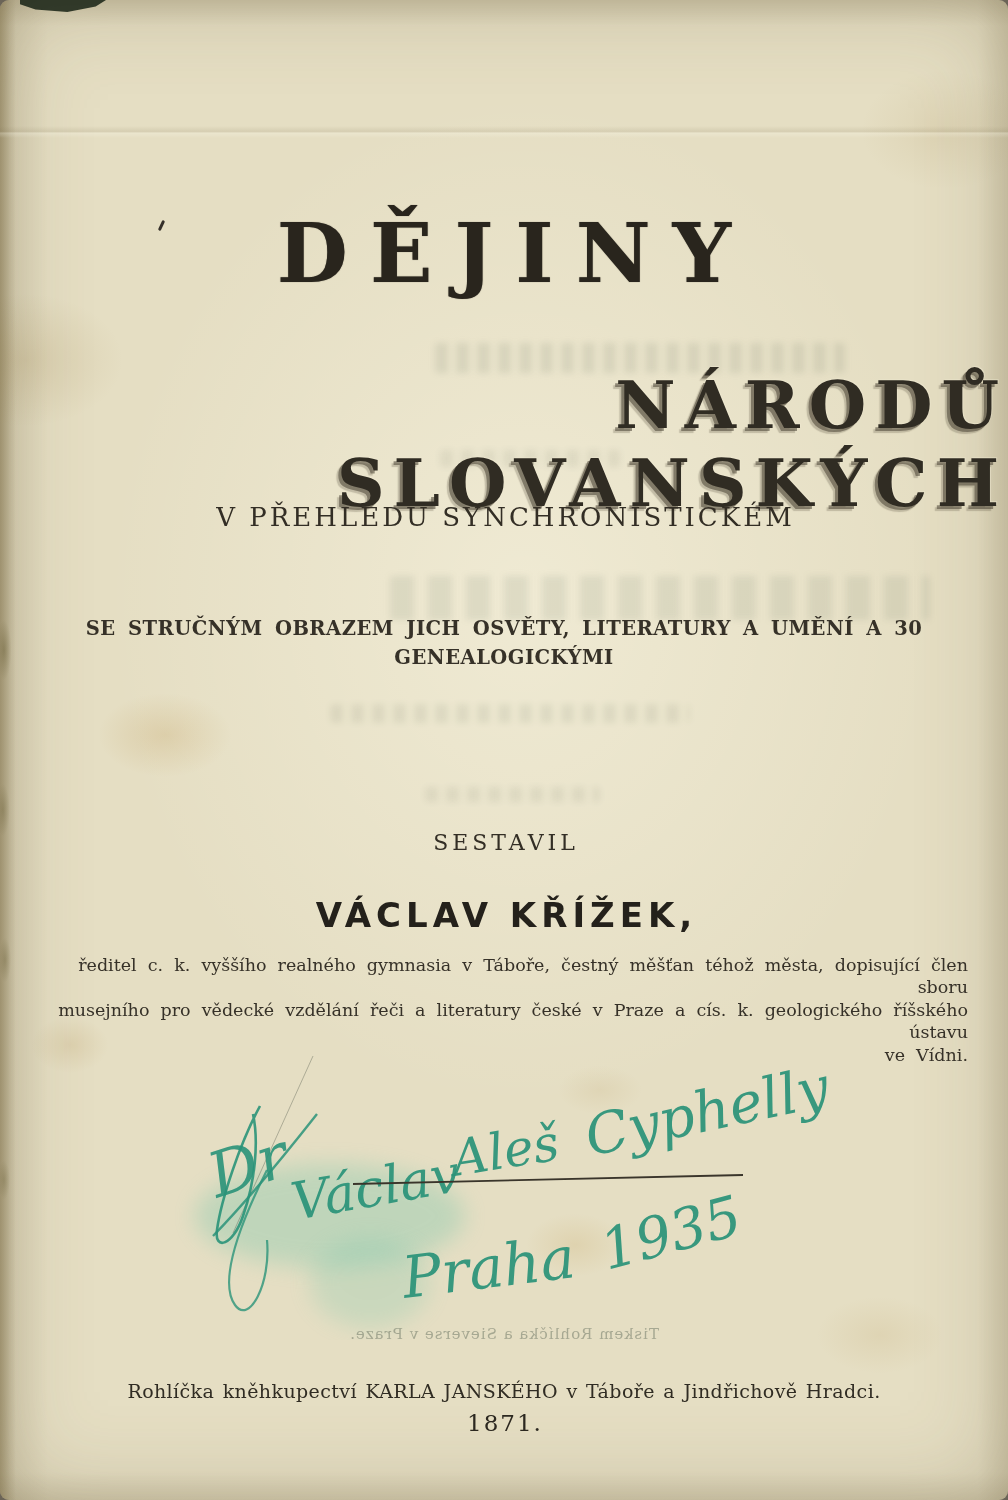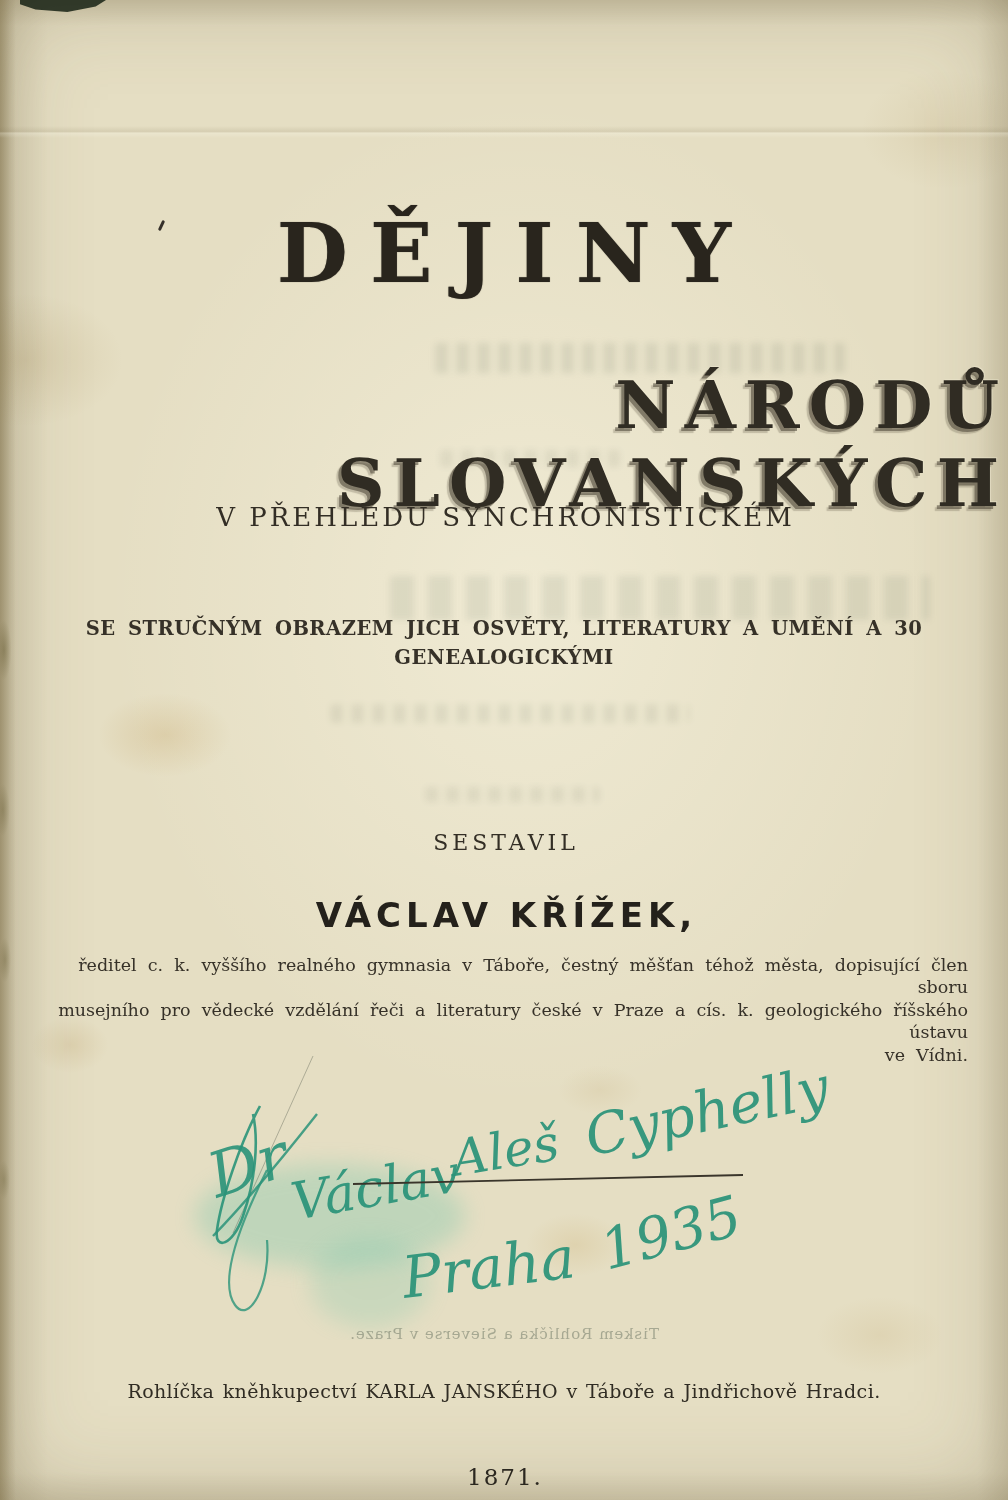--- a/index.html
+++ b/index.html
@@ -18,20 +18,21 @@
       radial-gradient(ellipse 120px 85px at 945px 130px,  rgba(160,130,70,0.12), transparent 70%),
       radial-gradient(ellipse 140px 95px at 25px 360px,   rgba(150,120,60,0.16), transparent 70%),
       radial-gradient(ellipse 90px 55px  at 880px 1335px, rgba(175,140,70,0.12), transparent 70%),
       radial-gradient(ellipse 60px 35px  at 600px 1090px, rgba(170,135,65,0.10), transparent 70%),
       linear-gradient(to right, rgba(118,104,68,0.30) 0px, rgba(118,104,68,0.10) 16px, transparent 48px),
       linear-gradient(to left,  rgba(118,104,68,0.16) 0px, transparent 30px),
       linear-gradient(to bottom,rgba(118,104,68,0.20) 0px, transparent 26px),
       linear-gradient(to top,   rgba(118,104,68,0.16) 0px, transparent 28px);
     box-shadow: inset 0 0 90px rgba(105,92,58,0.30);
     color:#2e2a22;
+    border-radius:9px;
   }
   
   .edge-left{
     position:absolute;left:0;top:0;bottom:0;width:16px;
     background:linear-gradient(to right, rgba(130,115,75,0.45), rgba(130,115,75,0.12) 60%, transparent);
   }
   .edge-left::after{
     content:"";position:absolute;left:0;top:0;bottom:0;width:14px;
     background:
       radial-gradient(ellipse 10px 40px at 4px 650px, rgba(105,95,55,0.45), transparent 75%),
@@ -124,21 +125,21 @@
     font-size:17.5px;line-height:1.28;word-spacing:5.5px;
     color:#363128;
   }
   .imprint{
     position:absolute;left:0;right:0;top:1380px;
     text-align:center;
     font-size:19px;letter-spacing:0.4px;word-spacing:2px;
     color:#302c23;
   }
   .year{
-    position:absolute;left:0;right:0;top:1464px;
+    position:absolute;left:0;right:0;top:1410px;
     text-align:center;
     font-size:23px;letter-spacing:2px;text-indent:2px;
     color:#2c2820;
   }
   .signature-svg{position:absolute;left:155px;top:1048px;}
   .hw{font-family:"DejaVu Serif","Liberation Serif",serif;font-style:italic;}
 </style>
 </head>
 <body>
 

